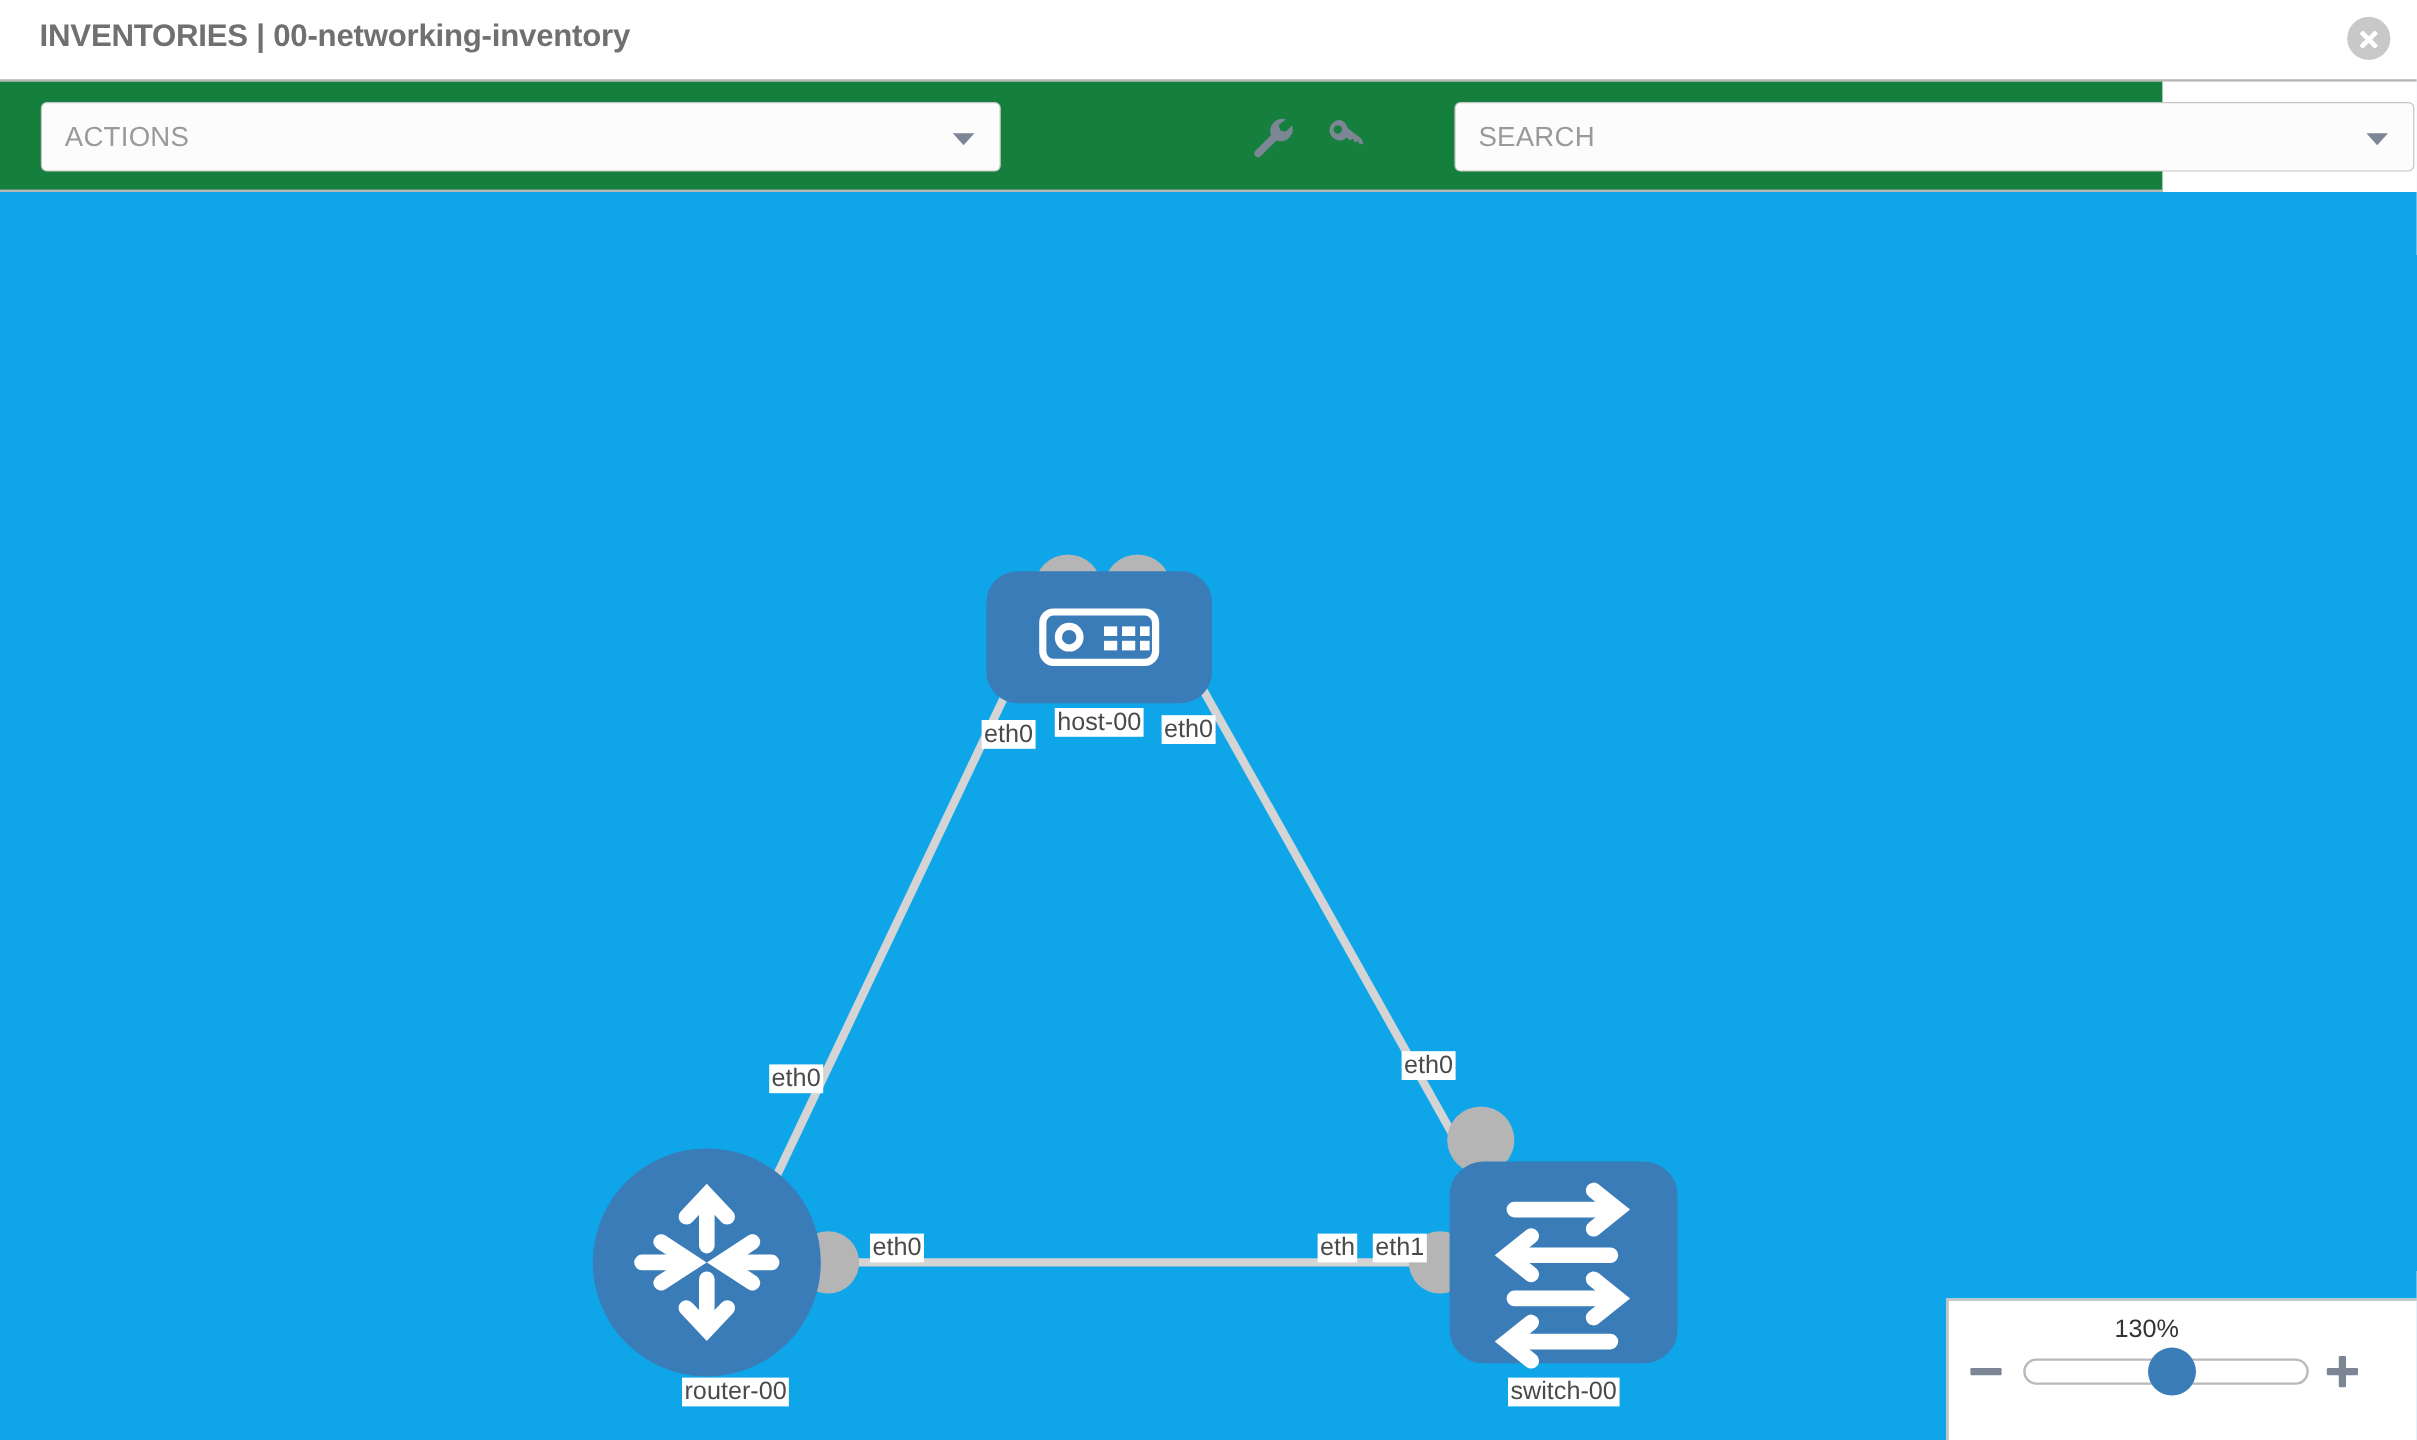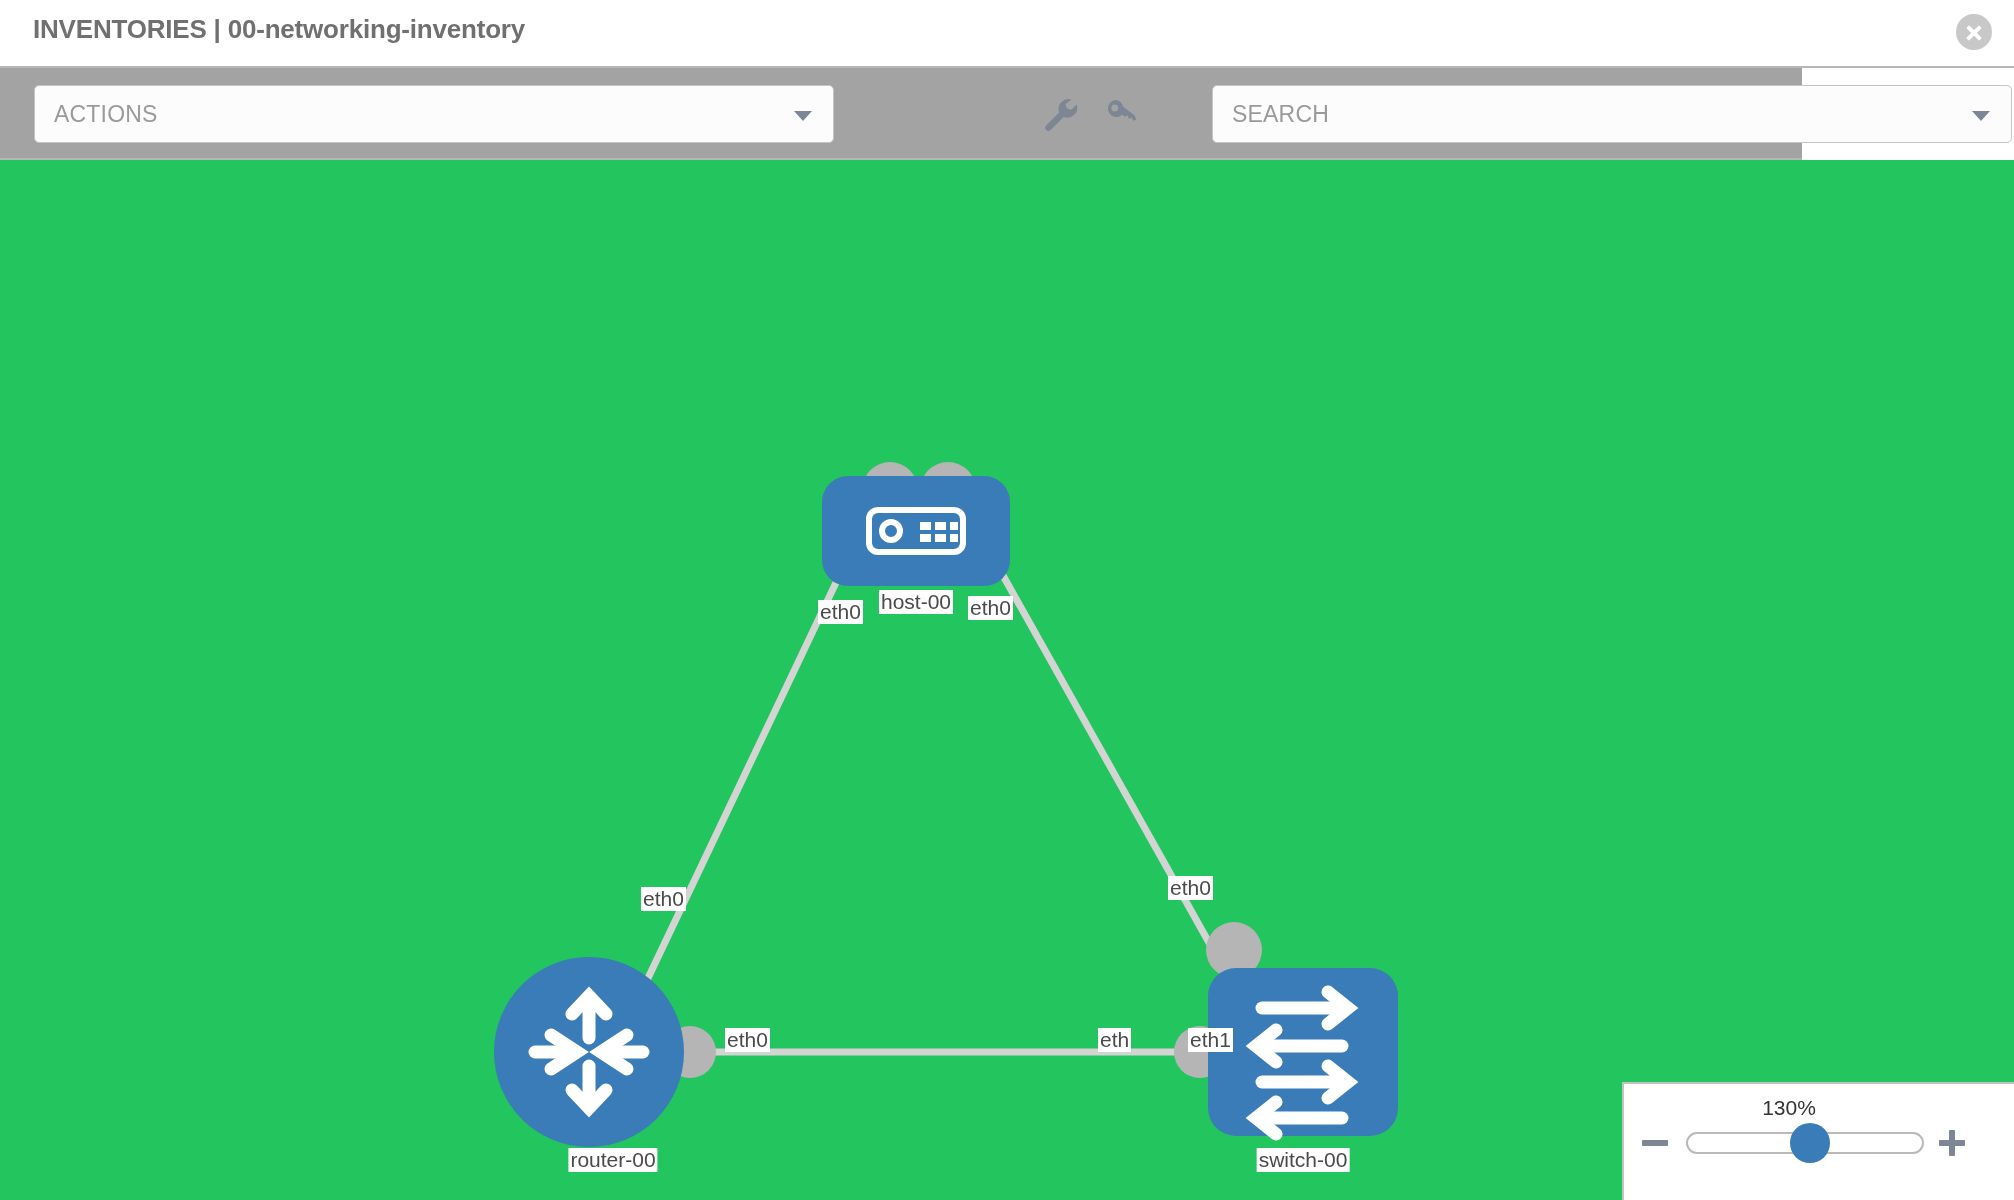--- a/index.html
+++ b/index.html
@@ -38,21 +38,21 @@
     width: 18px; height: 4.2px;
     background: #ffffff; border-radius: 1px;
   }
   #close-btn::before { transform: rotate(45deg); }
   #close-btn::after  { transform: rotate(-45deg); }
 
   
   #toolbar {
     position: absolute; left: 0; top: 68px;
     width: 1802px; height: 92px;
-    background: #a3a3a3;
+    background: #15803d;
     border-bottom: 2px solid #b7b7b7;
   }
   .ctrl-box {
     position: absolute;
     background: #fcfcfc;
     border: 1px solid #c4c4c4;
     border-radius: 5px;
   }
   #actions-select { left: 34px; top: 17px; width: 800px; height: 58px; cursor: pointer; }
   #search-box     { left: 1180px; top: 17px; width: 800px; height: 58px; cursor: text; margin-left: 32px; }
@@ -78,21 +78,21 @@
     width: 120px; height: 58px;
   }
   .tool-ic { position: absolute; top: 9px; width: 40px; height: 40px; cursor: pointer; }
   #wrench-ic { left: 0px; }
   #key-ic    { left: 62px; }
 
   
   #canvas {
     position: absolute; left: 0; top: 160px;
     width: 2014px; height: 1040px;
-    background: #22c55e;
+    background: #0ea5e9;
     overflow: hidden;
   }
   #topology { position: absolute; left: 0; top: 0; width: 2014px; height: 1040px; }
 
   
   .node-label {
     position: absolute;
     font-size: 21px; color: #4a4a4a;
     background: #ffffff;
     white-space: nowrap;
@@ -252,21 +252,21 @@
         </g>
       </g>
     </svg>
 
     <div class="edge-label" style="left:818px;  top:440px;">eth0</div>
     <div class="edge-label" style="left:968px;  top:436px;">eth0</div>
     <div class="edge-label" style="left:641px;  top:727px;">eth0</div>
     <div class="edge-label" style="left:1168px; top:716px;">eth0</div>
     <div class="edge-label" style="left:725px;  top:868px;">eth0</div>
     <div class="edge-label" style="left:1098px; top:868px;">eth</div>
-    <div class="edge-label" style="left:1188px; top:868px;">eth1</div>
+    <div class="edge-label" style="left:1144px; top:868px;">eth1</div>
 
     <div class="node-label" style="left:916px;  top:430px;">host-00</div>
     <div class="node-label" style="left:589px;  top:988px;margin-left:24px;">router-00</div>
     <div class="node-label" style="left:1303px; top:988px;">switch-00</div>
 
   </div>
 
   <div id="zoom-panel">
     <div id="zoom-pct">130%</div>
     <div id="zoom-minus"></div>

